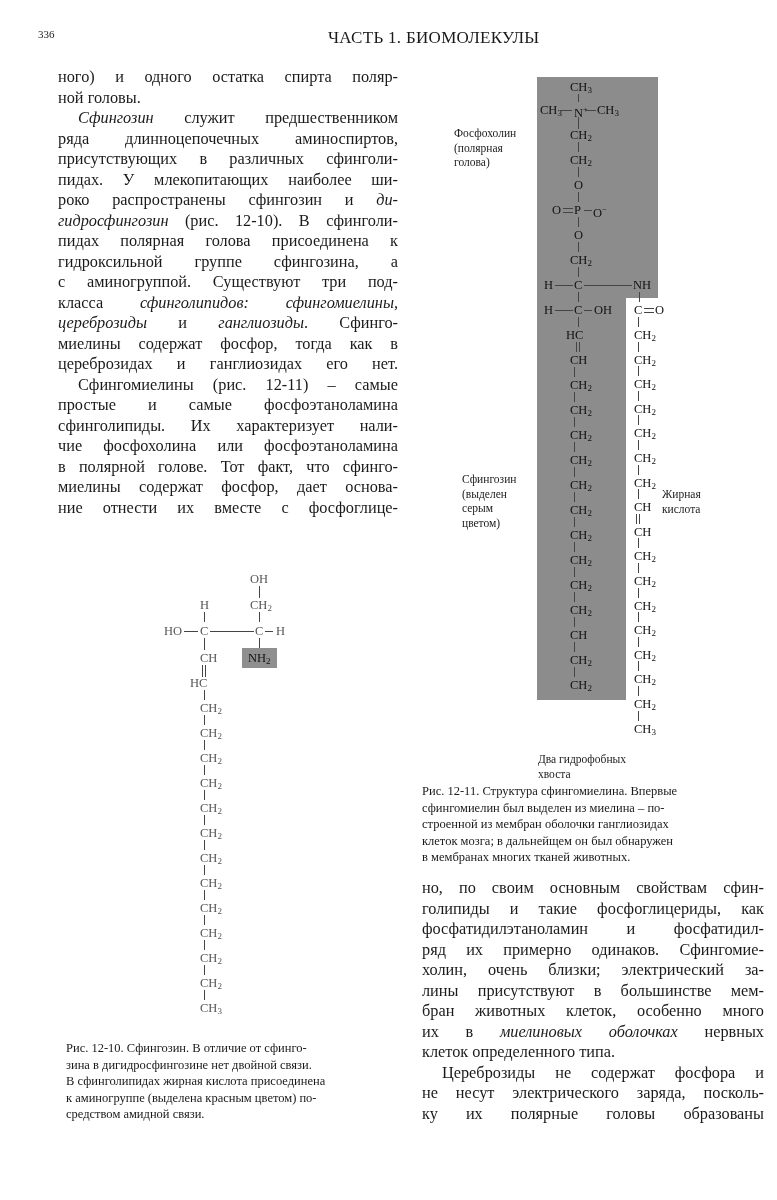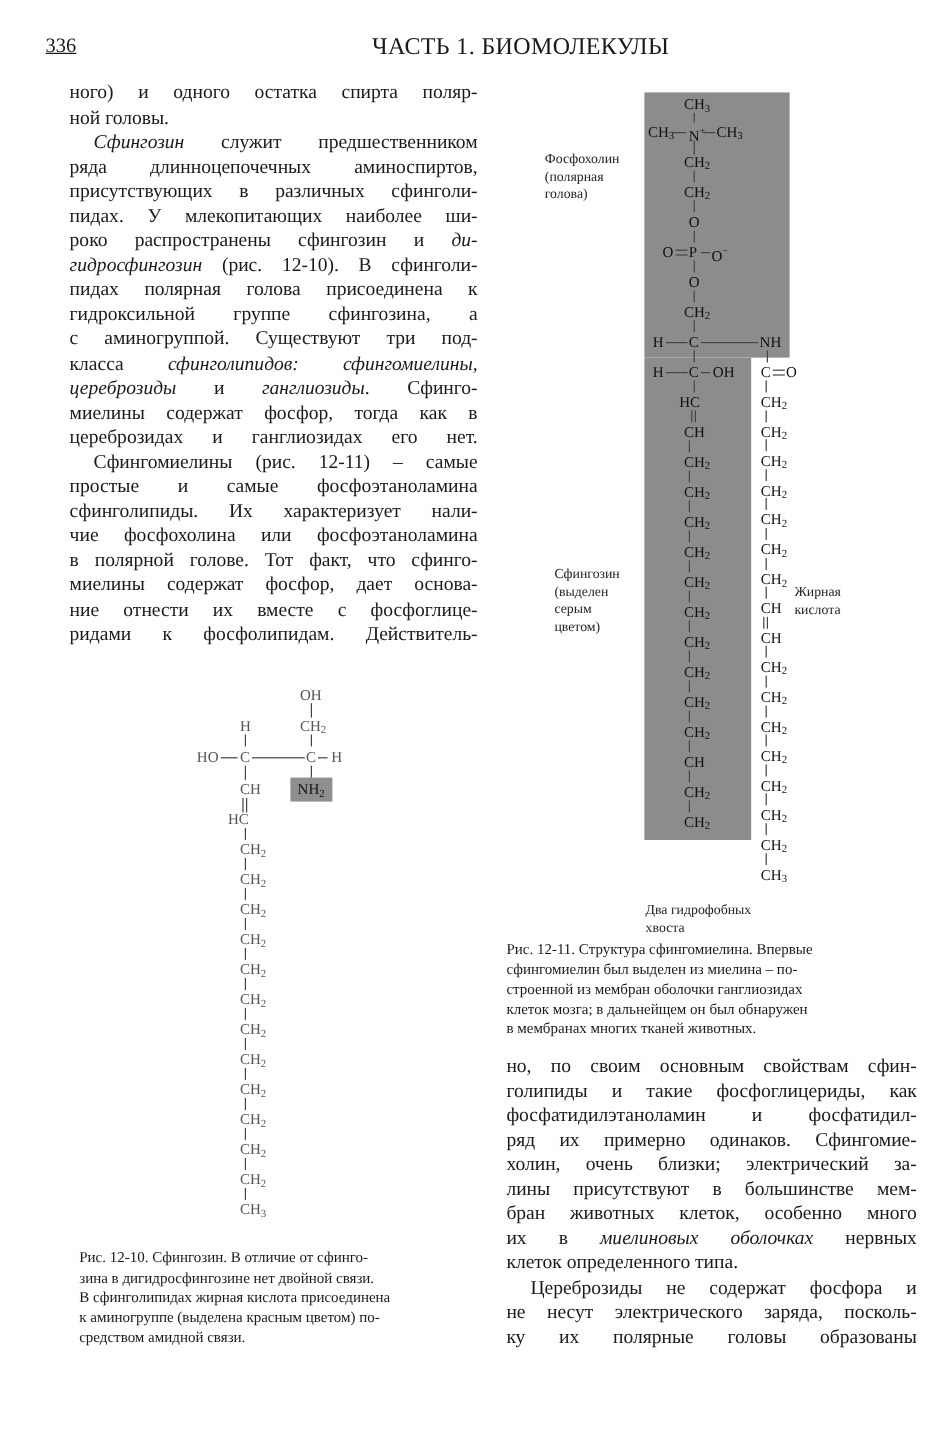--- a/index.html
+++ b/index.html
@@ -1,20 +1,20 @@
 <!DOCTYPE html>
 <html><head>
 <meta charset="utf-8">
 <style>
   * { margin: 0; padding: 0; box-sizing: border-box; }
   html, body { width: 777px; height: 1200px; background: #ffffff; overflow: hidden; }
   body { position: relative; font-family: "Liberation Serif", "DejaVu Serif", serif; color: #1a1a1a; }
 
-  .page-number { position: absolute; left: 38px; top: 28px; font-size: 17px; text-decoration: underline; }
-  .running-head { position: absolute; left: 310px; top: 28px; font-size: 20px; letter-spacing: 0.3px; }
+  .page-number { position: absolute; left: 38px; top: 28px; font-size: 11px; }
+  .running-head { position: absolute; left: 328px; top: 28px; font-size: 17px; letter-spacing: 0.3px; }
 
   .col { position: absolute; font-size: 16.3px; line-height: 20.5px; text-align: justify; text-align-last: justify; }
   .col .ln { display: block; height: 20.5px; white-space: nowrap; text-align: justify; text-align-last: justify; font-family: Liberation Serif, serif; }
   .col .ln.last { text-align-last: left; }
   .col .ln.ind { padding-left: 20px; }
   .left-col { left: 58px; top: 67px; width: 340px; }
   .right-col { left: 422px; top: 878px; width: 342px; }
   i { font-style: italic; }
 
   .caption { position: absolute; font-size: 12.5px; line-height: 16.5px; font-family: "Liberation Serif", serif; }
@@ -60,21 +60,20 @@
     <span class="ln"><i>цереброзиды</i><span> и </span><i>ганглиозиды</i><span>. Сфинго-</span></span>
     <span class="ln">миелины содержат фосфор, тогда как в</span>
     <span class="ln">цереброзидах и ганглиозидах его нет.</span>
     <span class="ln ind">Сфингомиелины (рис. 12-11) – самые</span>
     <span class="ln">простые и самые фосфоэтаноламина</span>
     <span class="ln">сфинголипиды. Их характеризует нали-</span>
     <span class="ln">чие фосфохолина или фосфоэтаноламина</span>
     <span class="ln">в полярной голове. Тот факт, что сфинго-</span>
     <span class="ln">миелины содержат фосфор, дает основа-</span>
     <span class="ln">ние отнести их вместе с фосфоглице-</span>
-    <span class="ln">ридами к фосфолипидам. Действитель-</span>
   </div>
 <div class="col right-col" id="right-col">
     <span class="ln">но, по своим основным свойствам сфин-</span>
     <span class="ln">голипиды и такие фосфоглицериды, как</span>
     <span class="ln">фосфатидилэтаноламин и фосфатидил-</span>
     <span class="ln">ряд их примерно одинаков. Сфингомие-</span>
     <span class="ln">холин, очень близки; электрический за-</span>
     <span class="ln">лины присутствуют в большинстве мем-</span>
     <span class="ln">бран животных клеток, особенно много</span>
     <span class="ln"><span>их в </span><i>миелиновых оболочках</i><span> нервных</span></span>

